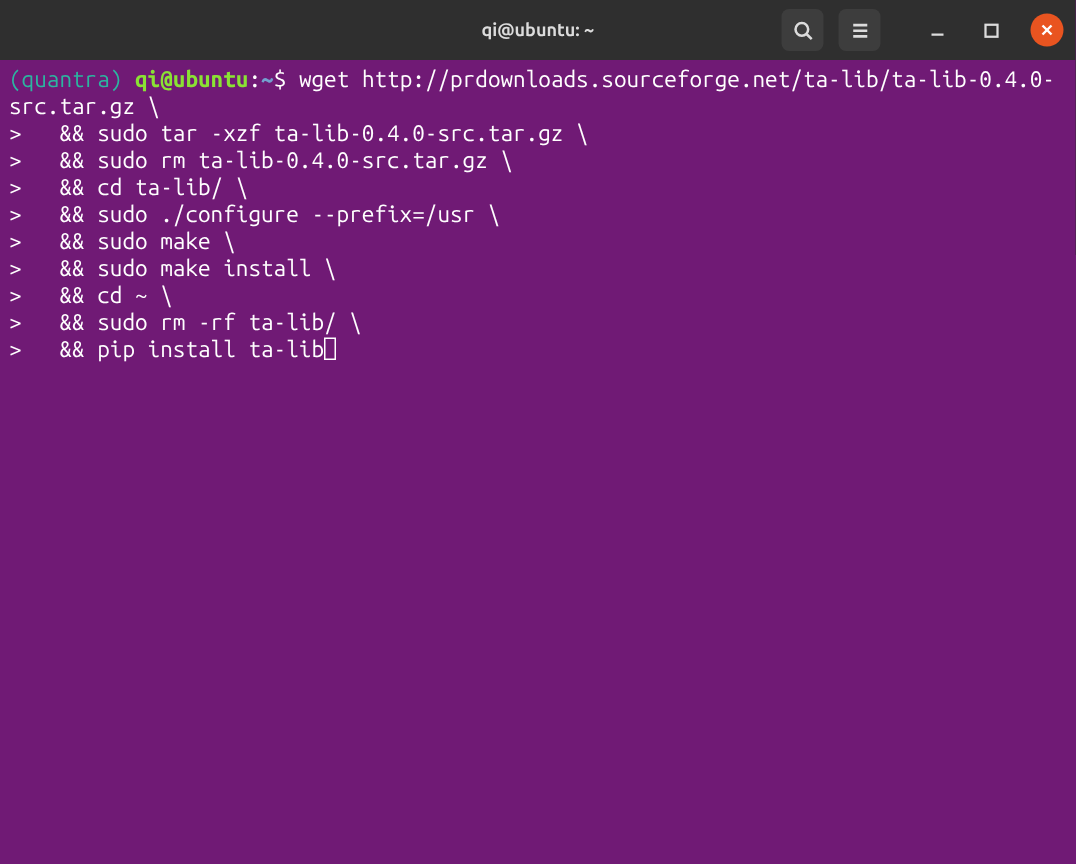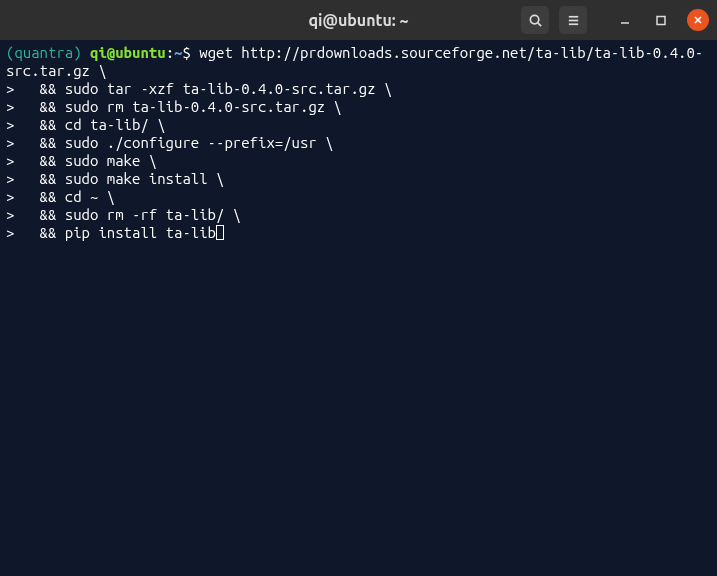--- a/index.html
+++ b/index.html
@@ -21,21 +21,21 @@
       align-items: center;
       padding: 0 8px;
       position: relative;
     }
     .title {
       position: absolute;
       left: 50%;
       transform: translateX(-50%);
       color: #dcdcdc;
       font-family: "Ubuntu", sans-serif;
-      font-size: 16px;
+      font-size: 12px;
       font-weight: 600;
     }
     .controls {
       margin-left: auto;
       display: flex;
       align-items: center;
       gap: 12px;
     }
     .btn-group {
       display: flex;
@@ -69,21 +69,21 @@
       width: 22px;
       height: 22px;
       background: #e95420;
       border-radius: 50%;
       display: flex;
       align-items: center;
       justify-content: center;
       color: #fff;
     }
     .terminal {
-      background: #0f172a;
+      background: #701a75;
       height: calc(100% - 40px);
       padding: 4px 6px;
       font-size: 15px;
       line-height: 18px;
       color: #ffffff;
       white-space: pre-wrap;
       word-break: break-all;
       font-family: "Ubuntu Mono", "DejaVu Sans Mono", monospace;
     }
     .c-teal { color: #2cb5a0; }

